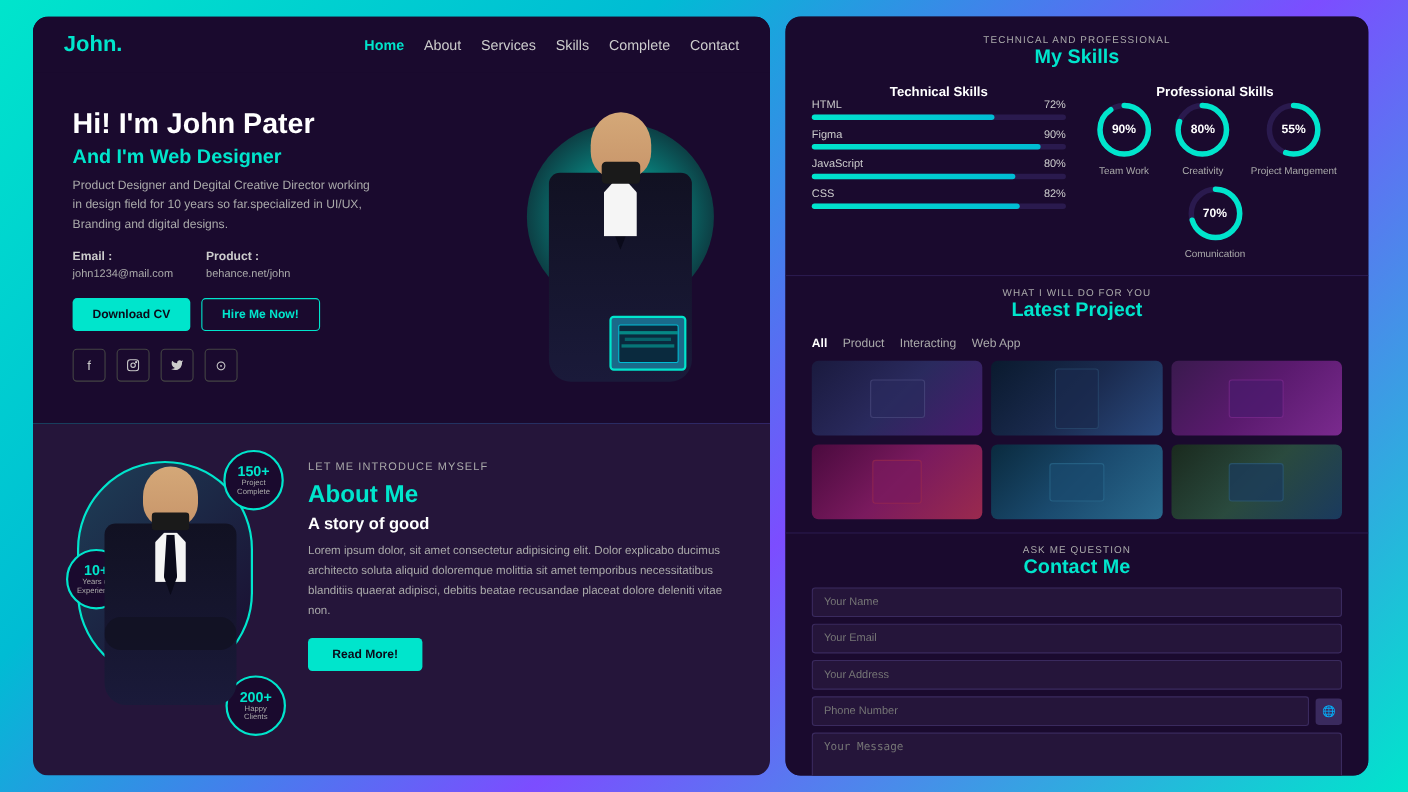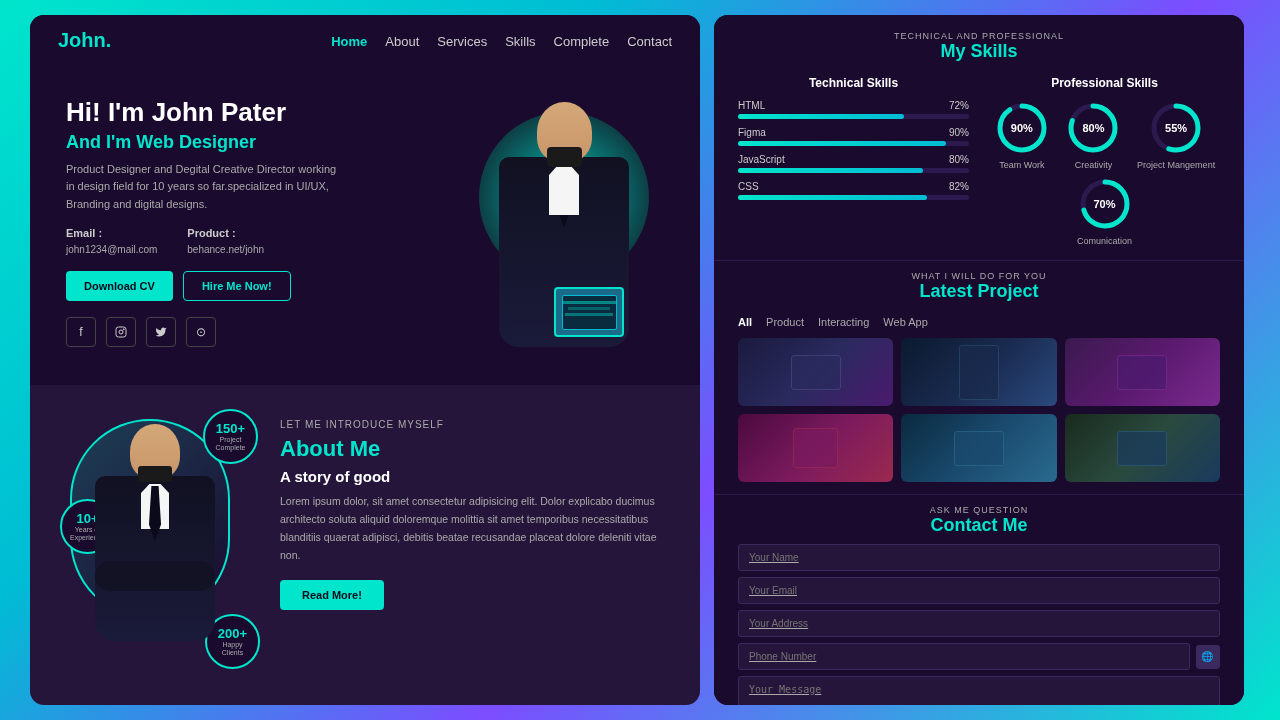--- a/index.html
+++ b/index.html
@@ -332,21 +332,20 @@
 
     .skills-grid {
       display: flex;
       gap: 20px;
     }
     .skills-col { flex: 1; }
     .skills-col h3 {
       font-size: 12px;
       font-weight: 700;
       color: white;
-      margin-bottom: 10px;
       text-align: center;
     }
 
     .skill-item {
       margin-bottom: 8px;
     }
     .skill-item .skill-header {
       display: flex;
       justify-content: space-between;
       margin-bottom: 3px;
@@ -461,21 +460,20 @@
     .contact-form input,
     .contact-form textarea {
       background: #25153a;
       border: 1px solid #3a2a5e;
       border-radius: 3px;
       padding: 7px 10px;
       font-size: 10px;
       color: #aaa;
       outline: none;
       width: 100%;
-      text-decoration: underline;
     }
     .contact-form textarea {
       height: 60px;
       resize: none;
     }
     .phone-row {
       display: flex;
       gap: 6px;
       align-items: center;
     }

